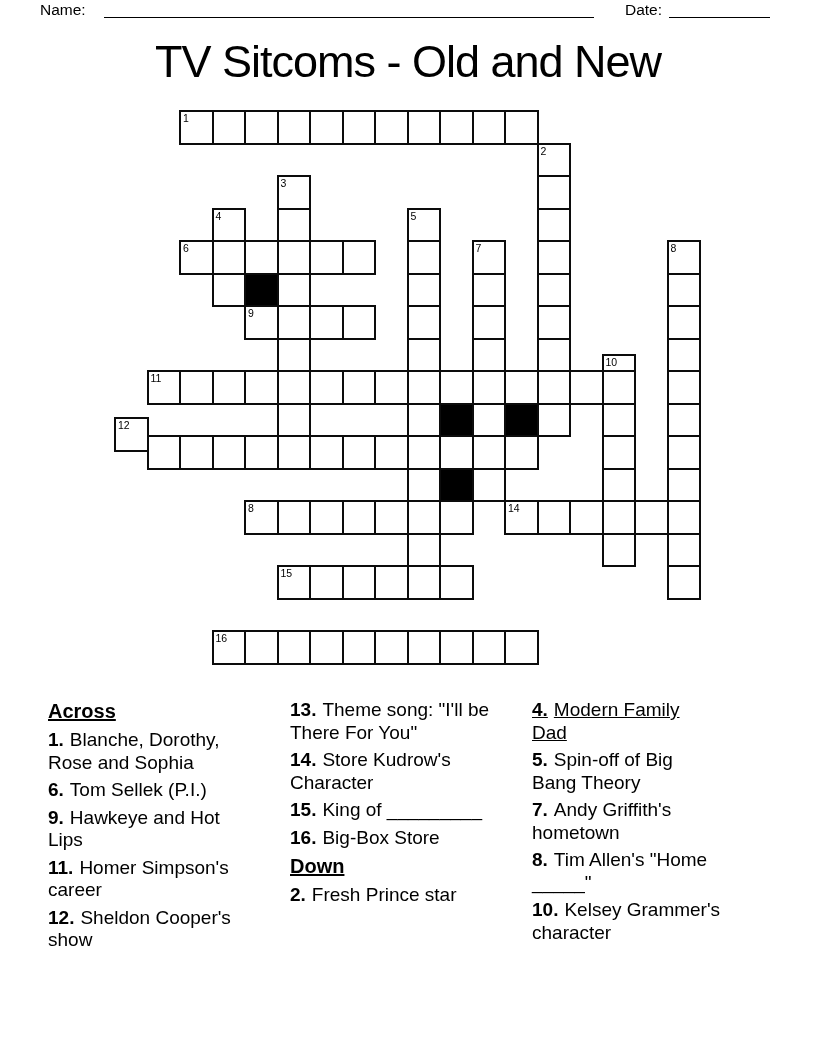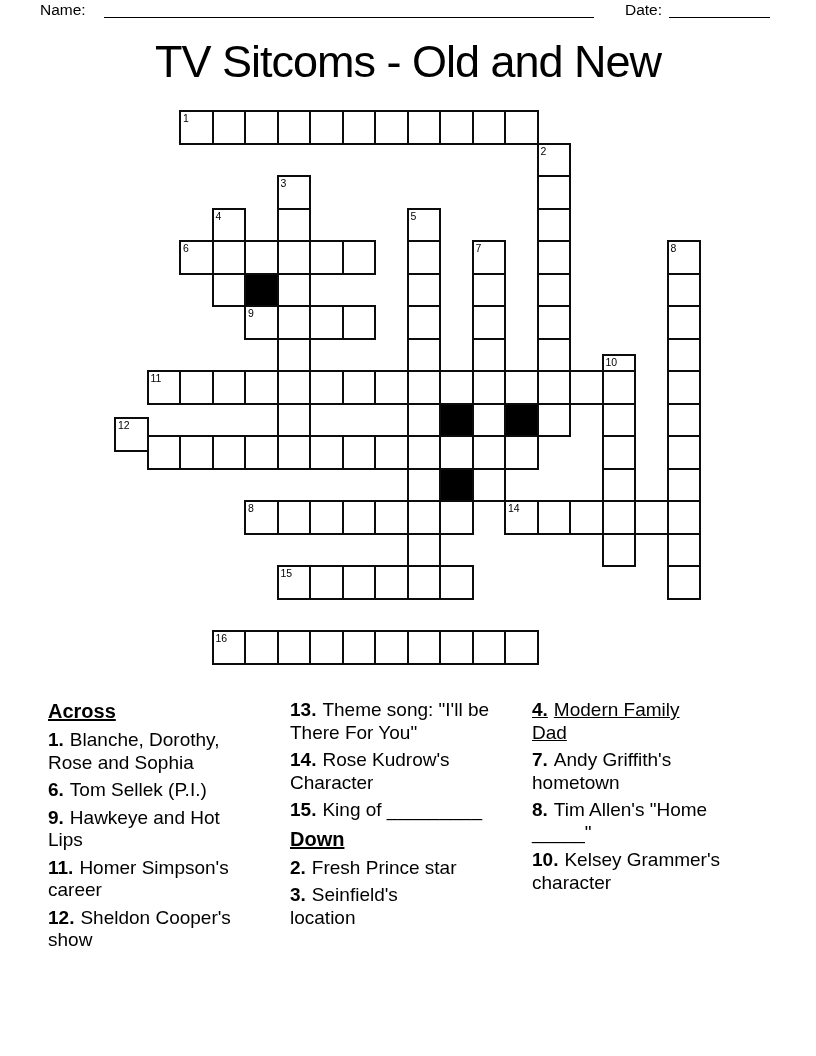--- a/index.html
+++ b/index.html
@@ -221,25 +221,26 @@
   <p class="clue-heading">Across</p>
   <p class="clue"><span class="cnum">1.</span><span>Blanche, Dorothy, Rose and Sophia</span></p>
   <p class="clue"><span class="cnum">6.</span><span>Tom Sellek (P.I.)</span></p>
   <p class="clue mw195"><span class="cnum">9.</span><span>Hawkeye and Hot Lips</span></p>
   <p class="clue"><span class="cnum">11.</span><span>Homer Simpson's career</span></p>
   <p class="clue"><span class="cnum">12.</span><span>Sheldon Cooper's show</span></p>
 </div>
 
 <div class="clue-col col2">
   <p class="clue"><span class="cnum">13.</span><span>Theme song: "I'll be There For You"</span></p>
-  <p class="clue"><span class="cnum">14.</span><span>Rose Kudrow's Character</span></p>
+  <p class="clue"><span class="cnum">14.</span><span>Store Kudrow's Character</span></p>
   <p class="clue"><span class="cnum">15.</span><span>King of _________</span></p>
+  <p class="clue"><span class="cnum">16.</span><span>Big-Box Store</span></p>
   <p class="clue-heading">Down</p>
   <p class="clue"><span class="cnum">2.</span><span>Fresh Prince star</span></p>
-  <p class="clue mw165"><span class="cnum">3.</span><span>Seinfield's location</span></p>
 </div>
 
 <div class="clue-col col3">
   <p class="clue mw172"><span class="cnum">4.</span><span>Modern Family Dad</span></p>
+  <p class="clue"><span class="cnum">5.</span><span>Spin-off of Big Bang Theory</span></p>
   <p class="clue"><span class="cnum">7.</span><span>Andy Griffith's hometown</span></p>
   <p class="clue"><span class="cnum">8.</span><span>Tim Allen's "Home _____"</span></p>
   <p class="clue"><span class="cnum">10.</span><span>Kelsey Grammer's character</span></p>
 </div>
 
 </body></html>

